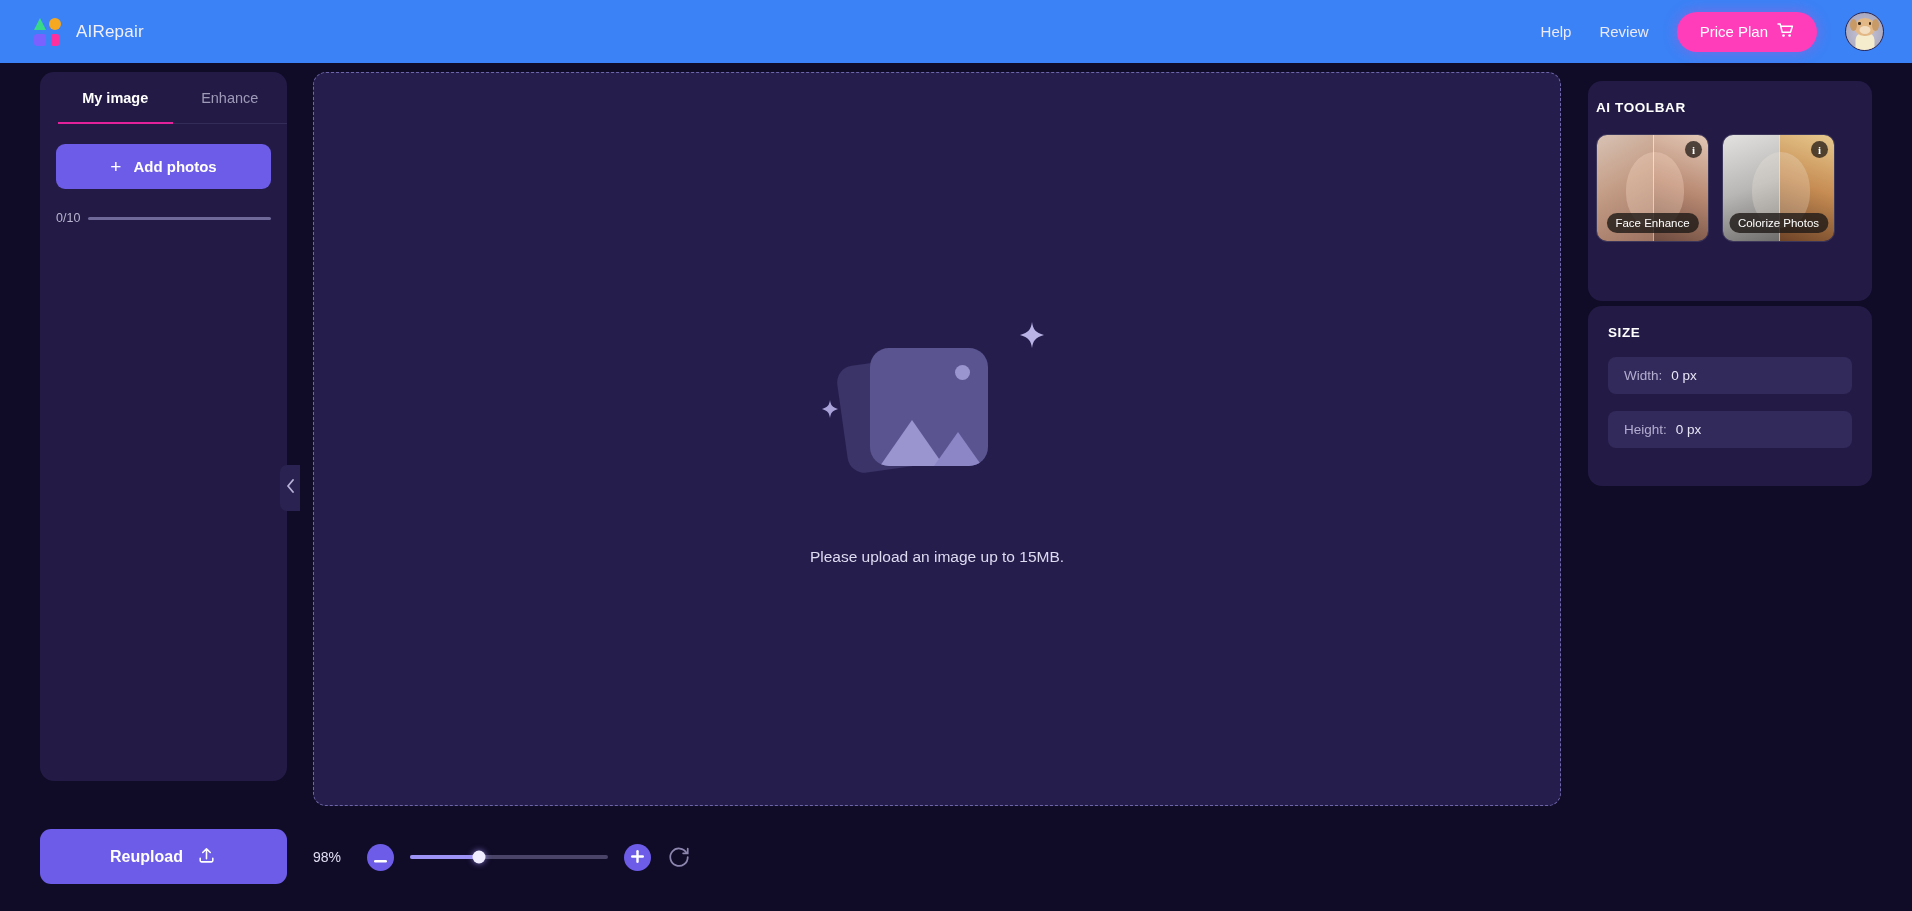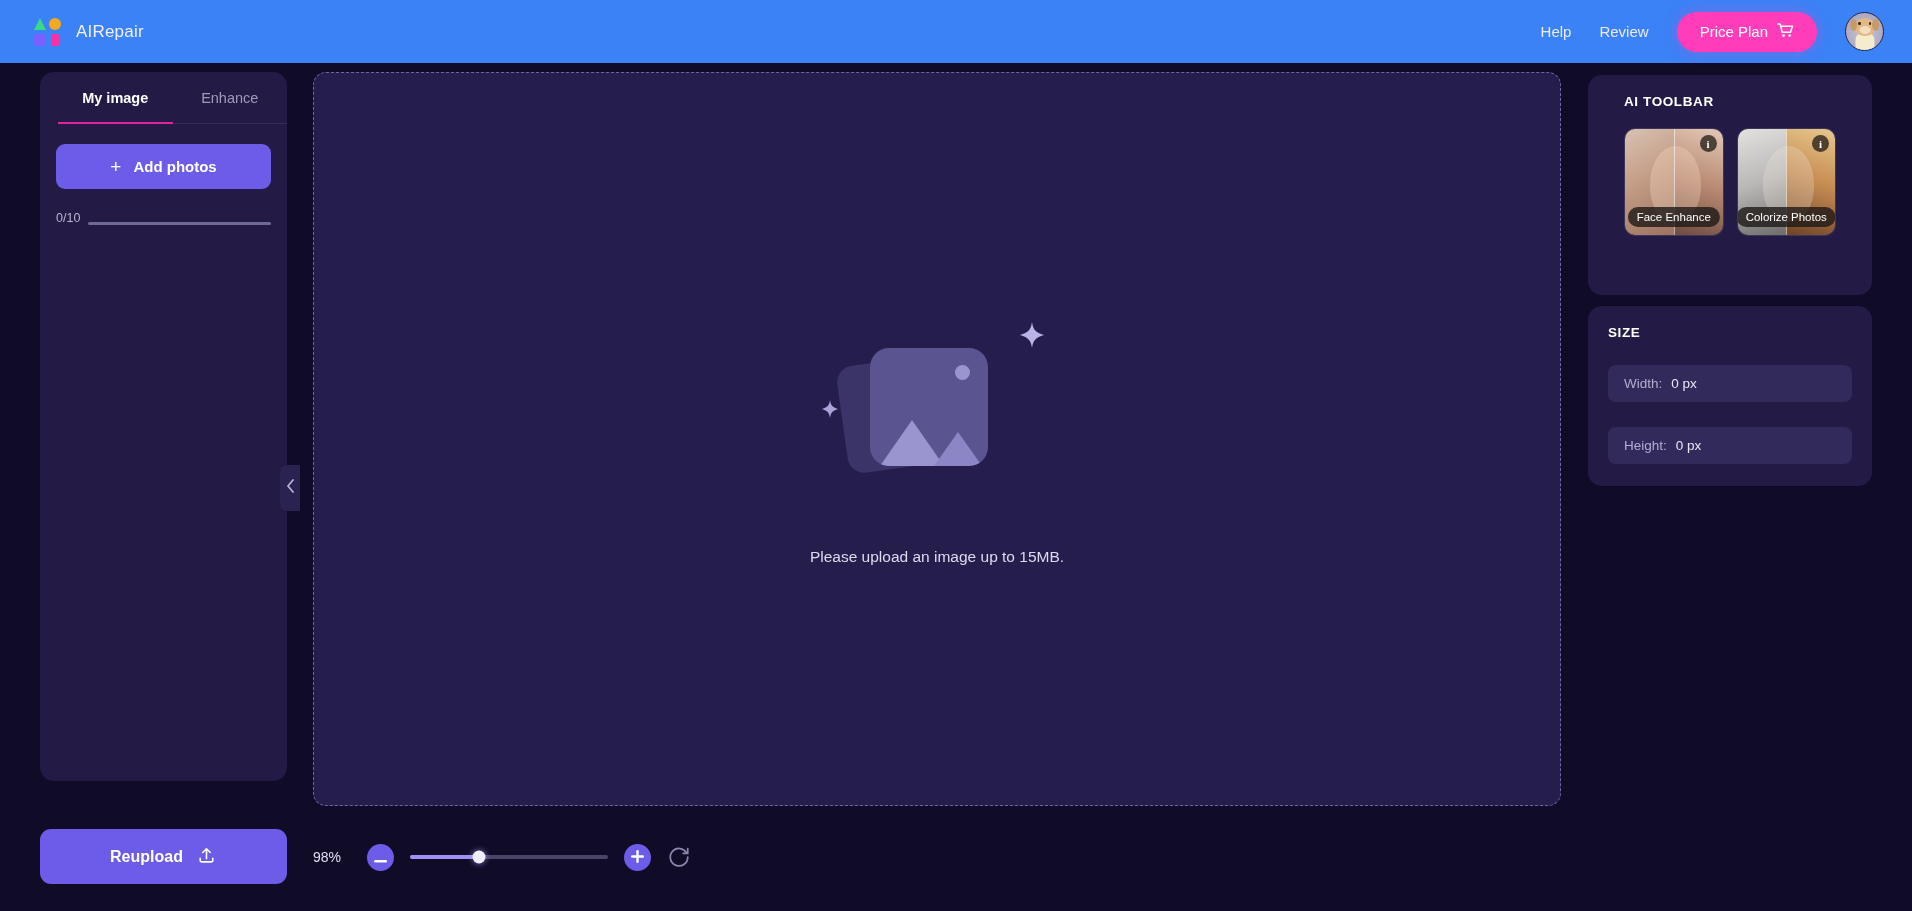--- a/index.html
+++ b/index.html
@@ -65,21 +65,21 @@
   .tab.active { color:#ffffff; font-weight:bold; }
   .tab.active::after { content:""; position:absolute; left:0; right:0; bottom:-1px; height:2.5px; background:#e3219b; }
 
   .add-photos {
     margin:20px 16px 0 16px; height:45px; width:215px;
     background:#6c5ce7; border:none; border-radius:9px; color:#fff; font-size:15px; font-weight:bold;
     display:flex; align-items:center; justify-content:center; gap:12px; cursor:pointer;
   }
   .plus-ico { font-size:19px; font-weight:400; line-height:1; }
 
-  .counter-row { display:flex; align-items:flex-end; gap:8px; margin:22px 16px 0 16px; }
+  .counter-row { display:flex; align-items:center; gap:8px; margin:22px 16px 0 16px; }
   .counter-label { font-size:12.5px; color:#b9b5d0; }
   .counter-track { flex:1; height:3px; background:#6f699a; border-radius:3px; position:relative; }
   .counter-fill { position:absolute; left:0; top:0; height:100%; width:0%; background:#8a7dff; border-radius:3px; }
 
   .sidebar-list { position:absolute; top:170px; bottom:70px; left:0; right:0; }
 
   .sidebar-footer {
     position:absolute; left:0; right:0; bottom:0; height:62px;
     display:flex; align-items:center; padding:0 18px; gap:10px;
   }
@@ -134,42 +134,42 @@
   }
   .zoom-track { width:198px; height:4.5px; background:#4a4468; border-radius:4px; position:relative; cursor:pointer; }
   .zoom-fill { position:absolute; left:0; top:0; height:100%; width:35%; background:#9d92f5; border-radius:4px; }
   .zoom-thumb { position:absolute; left:35%; top:50%; transform:translate(-50%,-50%);
     width:13px; height:13px; border-radius:50%; background:#efedff; box-shadow:0 0 6px rgba(157,146,245,.8); }
   .reset-btn { width:24px; height:24px; cursor:pointer; opacity:.75; }
 
   
   .panel { position:absolute; left:1588px; background:#231b45; border-radius:14px; }
   .panel-title { font-size:13.5px; font-weight:bold; color:#ffffff; letter-spacing:.6px; }
-  #ai-toolbar { top:75px; width:284px; height:220px; padding:19px 36px; }
+  #ai-toolbar { top:81px; width:284px; height:220px; padding:19px 8px; }
   .thumbs { display:flex; gap:13px; margin-top:19px; }
   .thumb { position:relative; width:113px; height:108px; border-radius:11px; overflow:hidden; cursor:pointer;
            border:1px solid rgba(255,255,255,.12); }
   .thumb .half { position:absolute; top:0; bottom:0; width:50%; }
   .t1 .left  { left:0;  background:linear-gradient(150deg,#d8c2b4 0%,#c49d86 45%,#9c7260 100%); }
   .t1 .right { right:0; background:linear-gradient(200deg,#e3c9b7 0%,#b98a73 50%,#6d4b3f 100%); }
   .t2 .left  { left:0;  background:linear-gradient(160deg,#e4e2e0 0%,#b9b7b5 50%,#6e6c6a 100%); }
   .t2 .right { right:0; background:linear-gradient(200deg,#e7c98e 0%,#c68c53 48%,#6d4327 100%); }
   .thumb .face { position:absolute; left:26%; top:16%; width:52%; height:72%;
                  background:rgba(255,225,205,.30); border-radius:50% 50% 46% 46%; }
   .t2 .face { background:rgba(245,235,225,.26); }
   .splitline { position:absolute; left:50%; top:0; bottom:0; width:1px; background:rgba(255,255,255,.55); }
   .info-ico { position:absolute; right:6px; top:6px; width:17px; height:17px; border-radius:50%;
               background:rgba(25,20,15,.72); color:#fff; font-size:11px; font-weight:bold;
               display:flex; align-items:center; justify-content:center; font-family:"Liberation Serif",serif; cursor:pointer; }
   .thumb-label { position:absolute; left:50%; transform:translateX(-50%); bottom:8px;
                  background:rgba(30,25,22,.80); color:#fff; font-size:11.5px; padding:4px 9px; border-radius:12px; white-space:nowrap; }
 
   #size-panel { top:306px; width:284px; height:180px; padding:19px 20px; }
   .size-field {
-    margin-top:25px; height:37px; background:#332a5c; border-radius:8px;
+    margin-top:17px; height:37px; background:#332a5c; border-radius:8px;
     display:flex; align-items:center; padding:12px 16px; gap:9px; cursor:text;
   }
   .size-key { font-size:13.5px; color:#b4aed0; }
   .size-val { font-size:13.5px; color:#e9e6f7; }
 
   .download {
     position:absolute; left:1588px; bottom:27px; width:284px; height:55px;
     background:#3d3470; border:none; border-radius:11px; color:#8f88b8; font-size:16px;
     display:flex; align-items:center; justify-content:center; gap:12px; cursor:not-allowed;
   }

